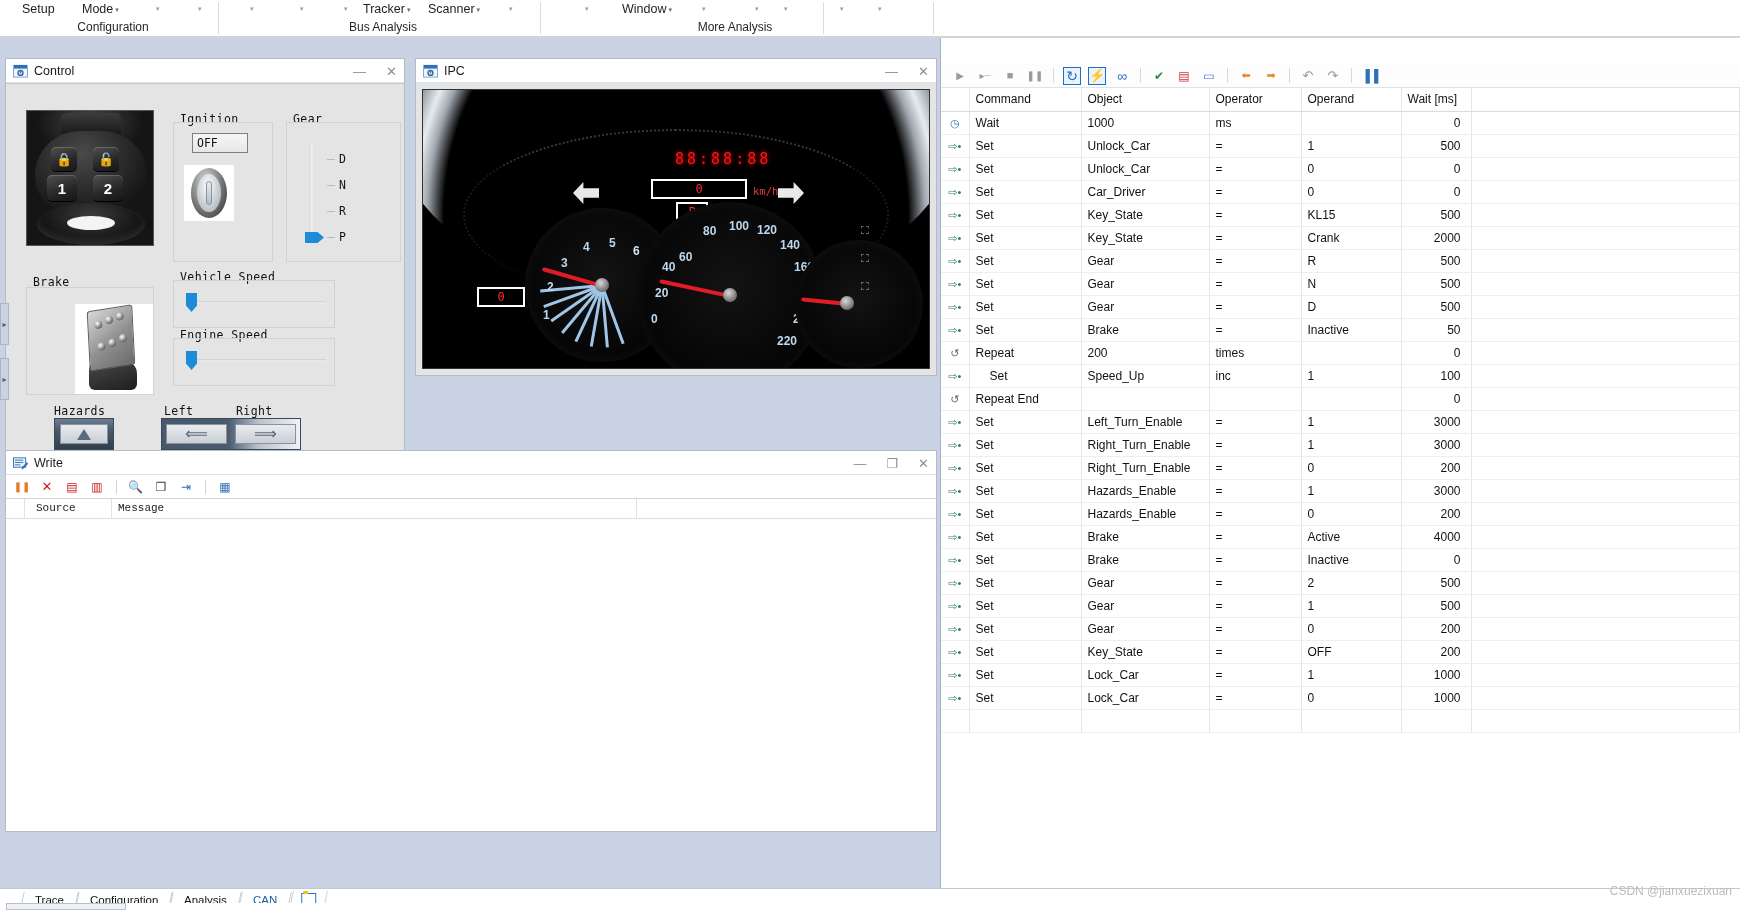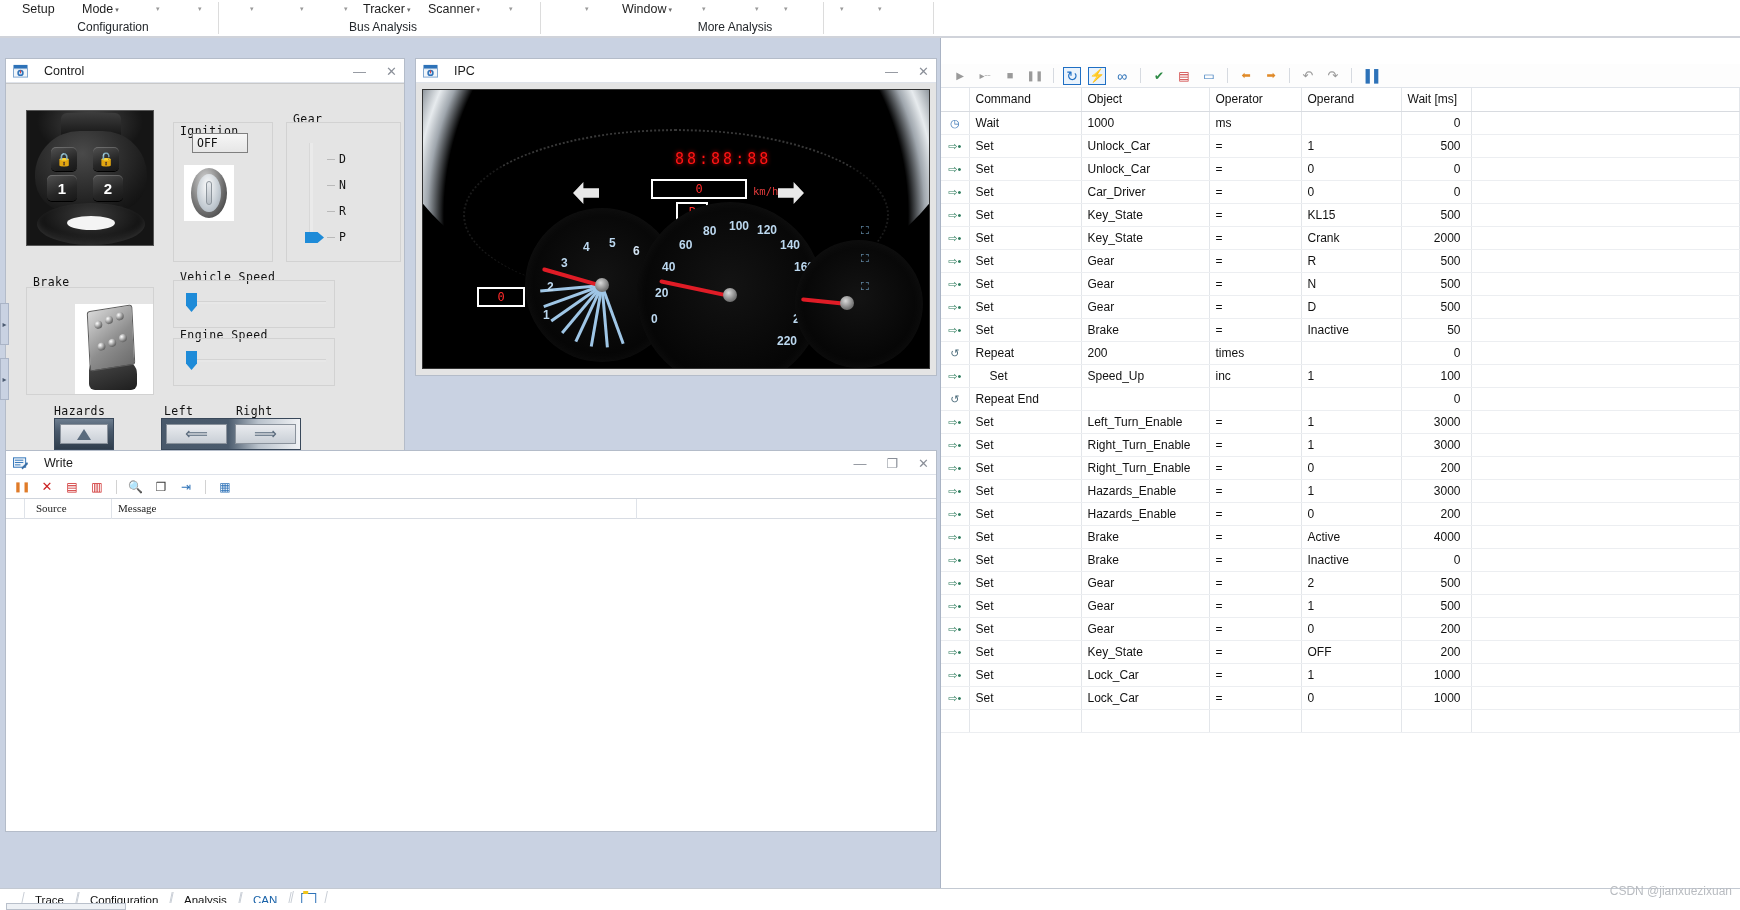--- a/index.html
+++ b/index.html
@@ -53,21 +53,21 @@
   }
 
   
   .panel { position: absolute; background: #ffffff; border: 1px solid #b4bcc9; }
   .panel-title {
     position: relative; height: 24px; background: #ffffff;
     display: flex; align-items: center; padding-left: 7px;
     font-size: 12.5px; color: #1a1a1a;
     border-bottom: 1px solid #dfe3ea;
   }
-  .panel-title .ptxt { margin-left: 16px; }
+  .panel-title .ptxt { margin-left: 6px; }
   .panel-btns {
     position: absolute; right: 4px; top: 0; height: 24px;
     display: flex; align-items: center; gap: 14px;
     font-size: 13px; color: #8a8f98;
   }
   .panel-btns span { cursor: default; padding: 0 3px; }
 
   
   #control { left: 5px; top: 20px; width: 400px; height: 425px; }
   .ctl-body {
@@ -313,21 +313,21 @@
     display: flex; align-items: center; gap: 9px; padding-left: 8px;
   }
   .wr-ico {
     width: 16px; height: 16px; display: inline-flex;
     align-items: center; justify-content: center; font-size: 12px; line-height: 1;
   }
   .wr-sep { width: 1px; height: 14px; background: #d2d2d2; margin: 0 2px; }
   .wr-head {
     position: absolute; left: 0; top: 48px; width: 100%; height: 20px;
     background: #ffffff; border-bottom: 1px solid #d8dce3;
-    font-family: Liberation Serif, serif;
+    font-family: Liberation Mono, monospace;
     font-size: 11px; color: #222;
   }
   .wr-head .c {
     position: absolute; top: 3px; white-space: nowrap;
   }
   .wr-head .vdiv { position: absolute; top: 0; width: 1px; height: 20px; background: #dfe3e9; }
   .wr-body {
     position: absolute; left: 0; top: 68px; right: 0; bottom: 22px;
     background: #ffffff;
   }
@@ -529,21 +529,21 @@
               <i style="left:6px;top:10px"></i>
                 <i style="left:17px;top:7px"></i>
                 <i style="left:28px;top:5px"></i>
               <i style="left:8px;top:32px"></i>
                 <i style="left:19px;top:30px"></i>
                 <i style="left:30px;top:27px"></i>
             </div>
           </div>
         </div>
 
-        <div class="mono-label" style="position:absolute;left:174px;top:40px">Ignition</div>
+        <div class="mono-label" style="position:absolute;left:174px;top:28px">Ignition</div>
         <div class="groupbox" style="left:167px;top:38px;width:100px;height:140px">
           <div class="textfield" style="left:18px;top:10px;width:56px;height:20px">OFF</div>
           <div class="ignpad">
             <div class="ign-ring"></div>
               <div class="ign-inner"></div>
               <div class="ign-slot"></div>
           </div>
         </div>
 
         <div class="mono-label" style="position:absolute;left:287px;top:28px">Gear</div>
@@ -652,21 +652,21 @@
             <div class="gnum" style="left:133px;top:84px;font-size:12px;color:#efa0a0">8</div>
             <div class="needle" style="left:77px;top:76px;width:62px;transform:rotate(196deg)"></div>
             <div class="hub" style="left:70px;top:70px"></div>
           </div>
 
           <div class="gauge" style="left:214px;top:112px;width:186px;height:186px">
             <div class="gauge-face"></div>
             <div class="gnum" style="left:14px;top:110px;font-size:12px">0</div>
             <div class="gnum" style="left:18px;top:84px;font-size:12px">20</div>
             <div class="gnum" style="left:25px;top:58px;font-size:12px">40</div>
-            <div class="gnum" style="left:42px;top:36px;font-size:12px">60</div>
+            <div class="gnum" style="left:42px;top:48px;font-size:12px">60</div>
             <div class="gnum" style="left:66px;top:22px;font-size:12px">80</div>
             <div class="gnum" style="left:92px;top:17px;font-size:12px">100</div>
             <div class="gnum" style="left:120px;top:21px;font-size:12px">120</div>
             <div class="gnum" style="left:143px;top:36px;font-size:12px">140</div>
             <div class="gnum" style="left:157px;top:58px;font-size:12px">160</div>
             <div class="gnum" style="left:162px;top:84px;font-size:12px">180</div>
             <div class="gnum" style="left:156px;top:110px;font-size:12px">200</div>
             <div class="gnum" style="left:140px;top:132px;font-size:12px">220</div>
             <div class="needle" style="left:93px;top:92px;width:72px;transform:rotate(192deg)"></div>
             <div class="hub" style="left:86px;top:86px"></div>

